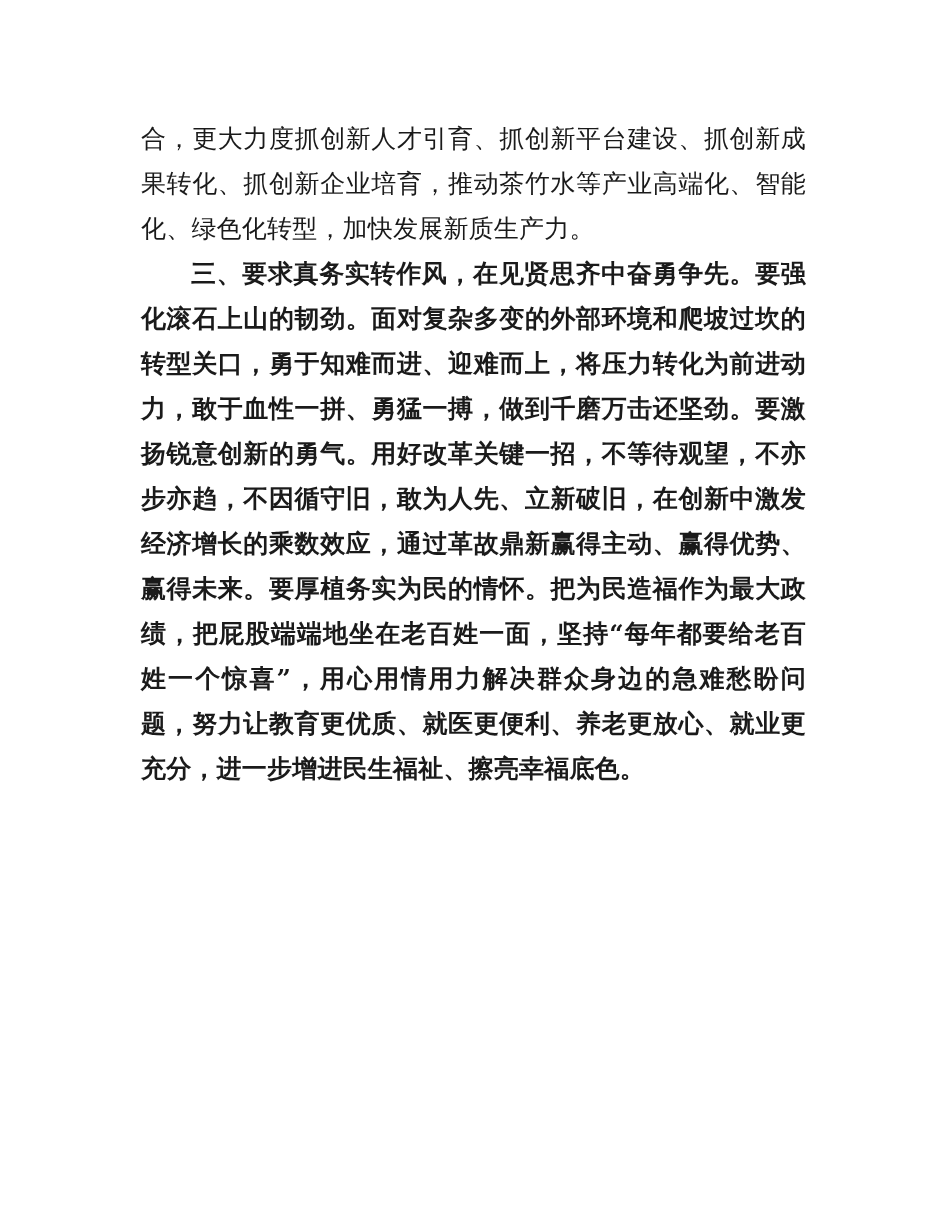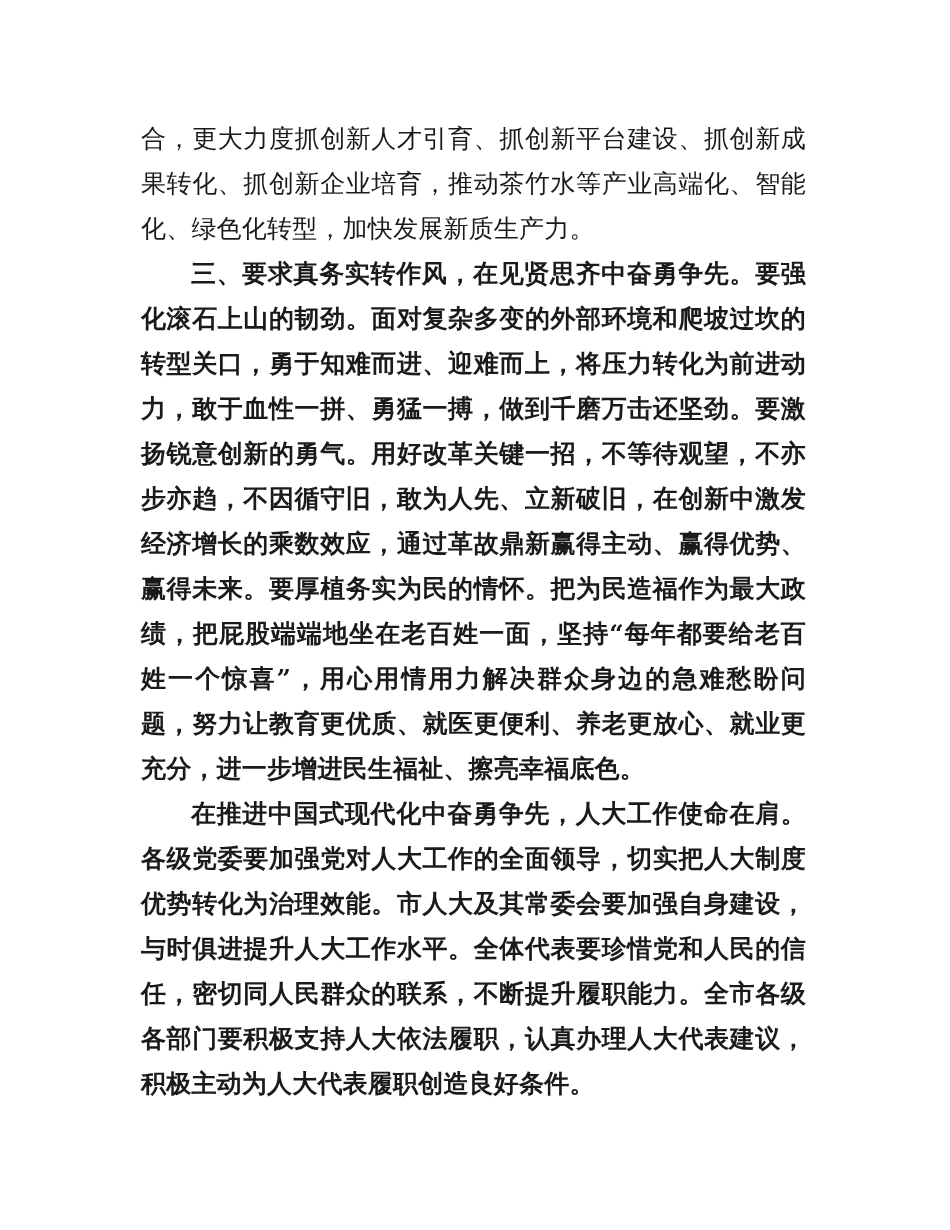--- a/index.html
+++ b/index.html
@@ -36,14 +36,13 @@
     text-indent: 2em;
     font-weight: bold;
   }
 </style>
 </head>
 <body>
 
 <div class="page">
   <p class="para">合，更大力度抓创新人才引育、抓创新平台建设、抓创新成果转化、抓创新企业培育，推动茶竹水等产业高端化、智能化、绿色化转型，加快发展新质生产力。</p>
   <p class="para indented">三、要求真务实转作风，在见贤思齐中奋勇争先。要强化滚石上山的韧劲。面对复杂多变的外部环境和爬坡过坎的转型关口，勇于知难而进、迎难而上，将压力转化为前进动力，敢于血性一拼、勇猛一搏，做到千磨万击还坚劲。要激扬锐意创新的勇气。用好改革关键一招，不等待观望，不亦步亦趋，不因循守旧，敢为人先、立新破旧，在创新中激发经济增长的乘数效应，通过革故鼎新赢得主动、赢得优势、赢得未来。要厚植务实为民的情怀。把为民造福作为最大政绩，把屁股端端地坐在老百姓一面，坚持“每年都要给老百姓一个惊喜”，用心用情用力解决群众身边的急难愁盼问题，努力让教育更优质、就医更便利、养老更放心、就业更充分，进一步增进民生福祉、擦亮幸福底色。</p>
-  <p class="para indented">在推进中国式现代化中奋勇争先，人大工作使命在肩。各级党委要加强党对人大工作的全面领导，切实把人大制度优势转化为治理效能。市人大及其常委会要加强自身建设，与时俱进提升人大工作水平。全体代表要珍惜党和人民的信任，密切同人民群众的联系，不断提升履职能力。全市各级各部门要积极支持人大依法履职，认真办理人大代表建议，积极主动为人大代表履职创造良好条件。</p>
 </div>
 
 </body></html>

